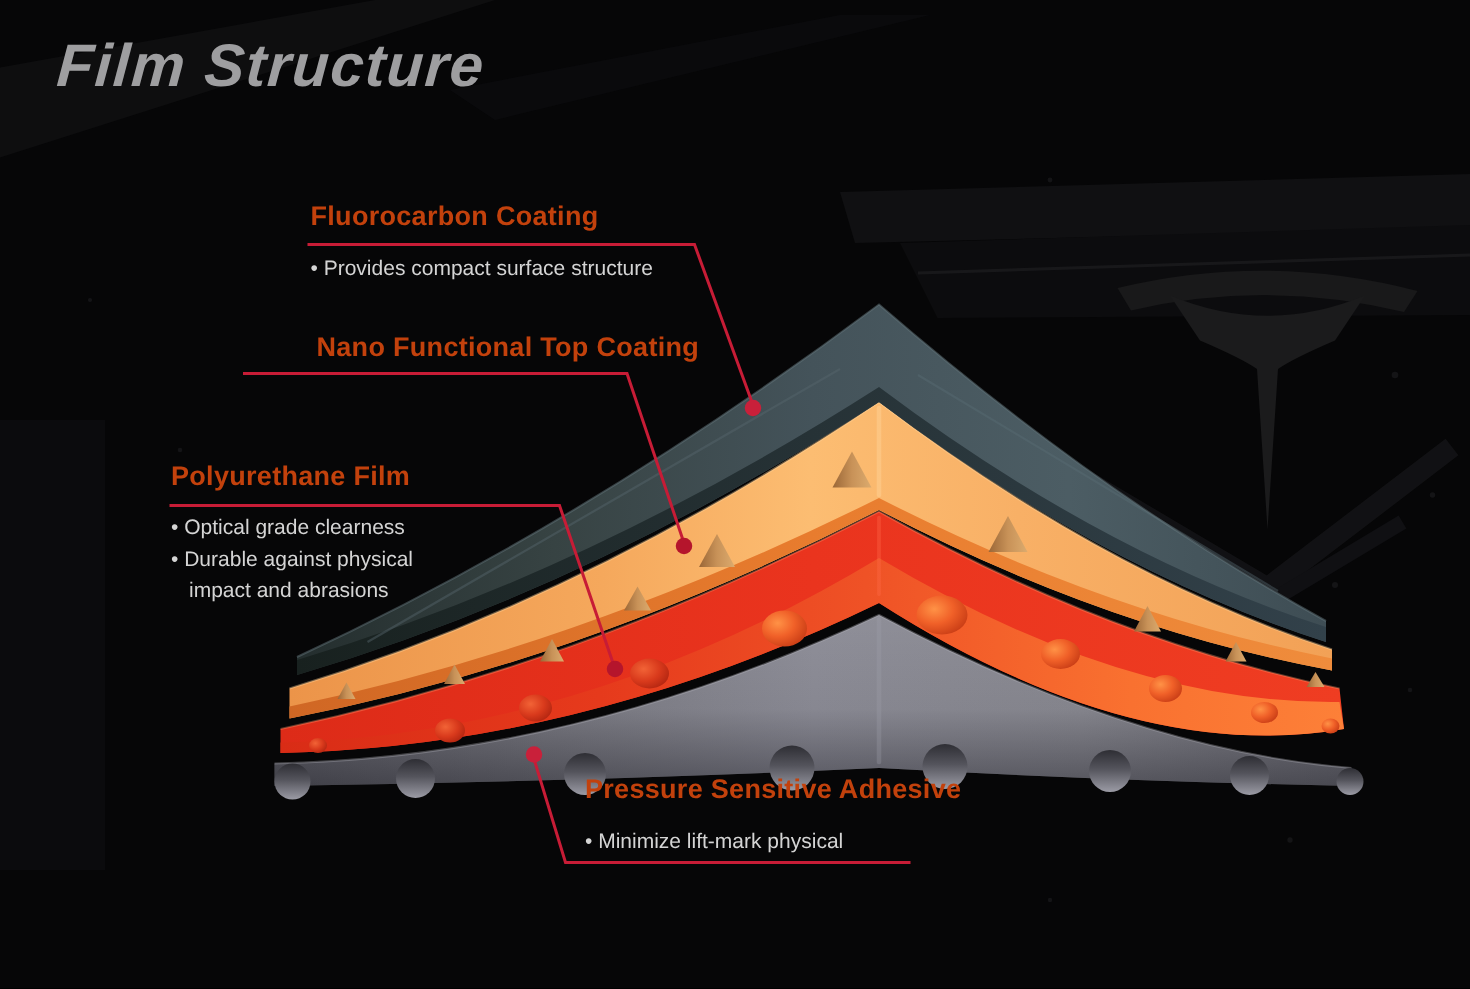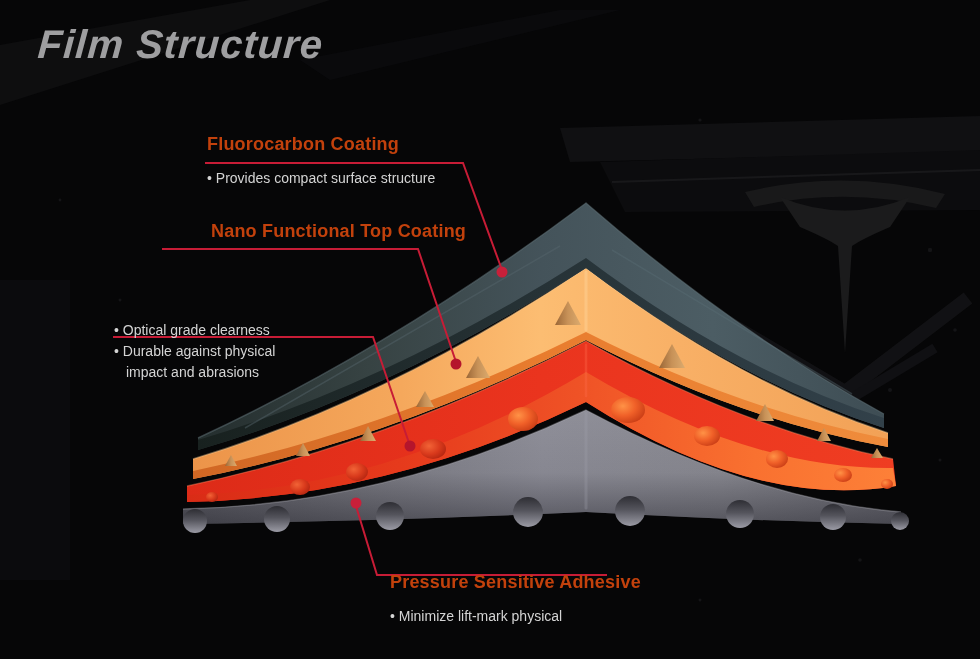--- a/index.html
+++ b/index.html
@@ -208,26 +208,27 @@
     <ul>
       <li>Provides compact surface structure</li>
     </ul>
   </div>
 
   <div class="label" id="label-nano" style="left:169px;top:221px;margin-left:42px;">
     <h2>Nano Functional Top Coating</h2>
   </div>
 
   <div class="label" id="label-poly" style="left:114px;top:307px;">
+    <h2>Polyurethane Film</h2>
     <ul>
       <li>Optical grade clearness</li>
       <li>Durable against physical impact and abrasions</li>
     </ul>
   </div>
 
-  <div class="label" id="label-adhesive" style="left:390px;top:572px;">
+  <div class="label" id="label-adhesive" style="left:390px;top:516px;">
     <h2>Pressure Sensitive Adhesive</h2>
     <ul>
       <li>Minimize lift-mark physical</li>
     </ul>
   </div>
 
 </div>
 
 </body></html>

